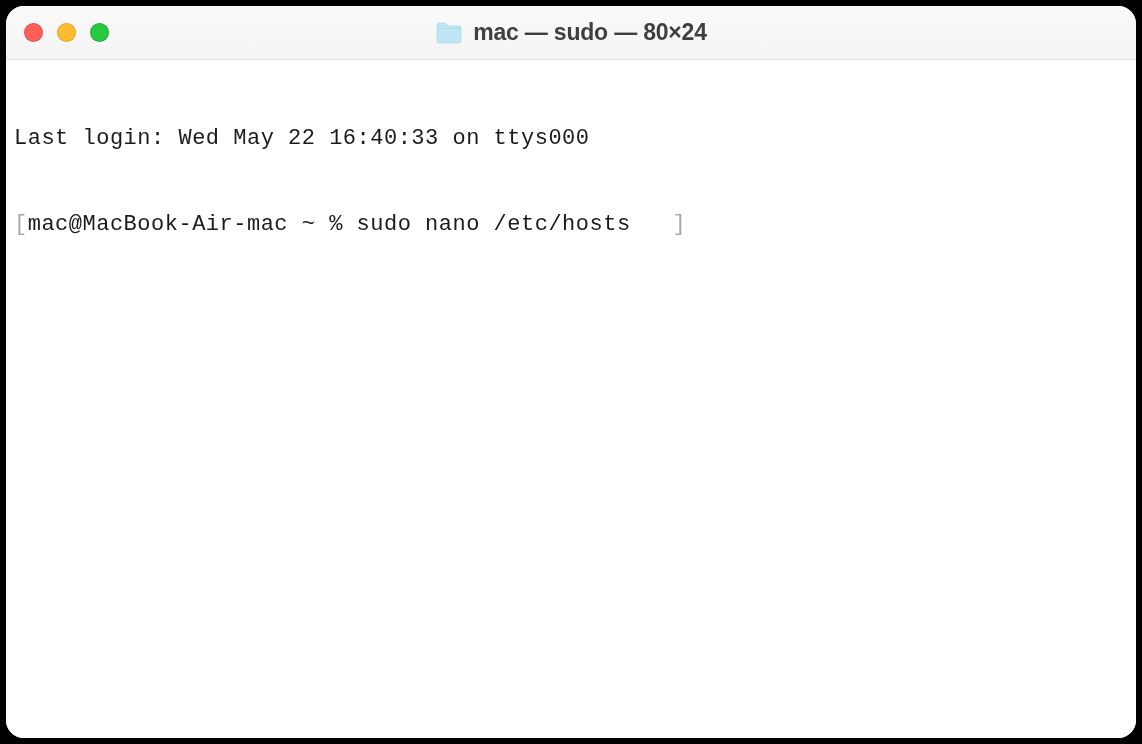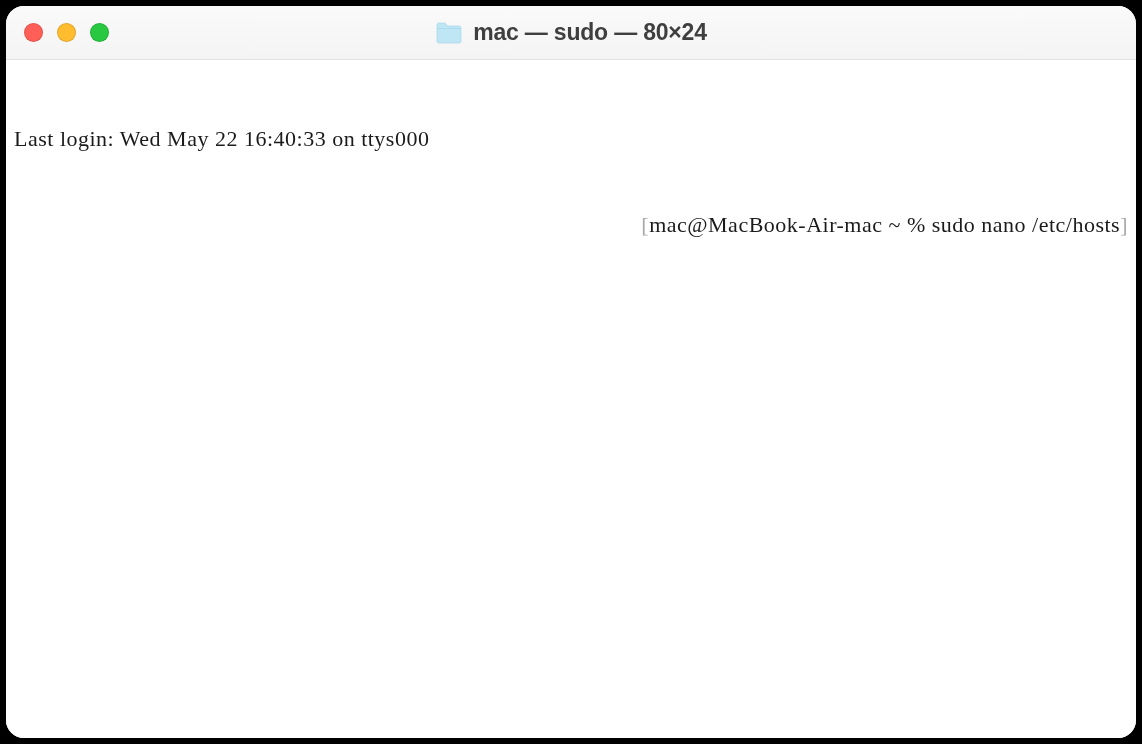--- a/index.html
+++ b/index.html
@@ -90,35 +90,36 @@
       font-weight: 700;
       color: #3f3f3f;
       letter-spacing: -0.2px;
       pointer-events: auto;
     }
 
     .terminal-content {
       flex: 1;
       background: #ffffff;
       padding: 8px 8px;
-      font-family: Liberation Serif, serif;
+      font-family: Liberation Mono, monospace;
       font-size: 22px;
       line-height: 1.3;
       color: #1b1b1b;
       white-space: pre;
       letter-spacing: 0.5px;
     }
 
     .term-line {
       display: block;
     }
 
     .prompt-row {
       display: flex;
-      justify-content: flex-end;
+      justify-content: flex-start;
+      gap: 42px;
     }
 
     .bracket {
       color: #a9a9a9;
     }
 
     .key-icon {
       display: inline-flex;
       width: 20px;
       height: 26px;

